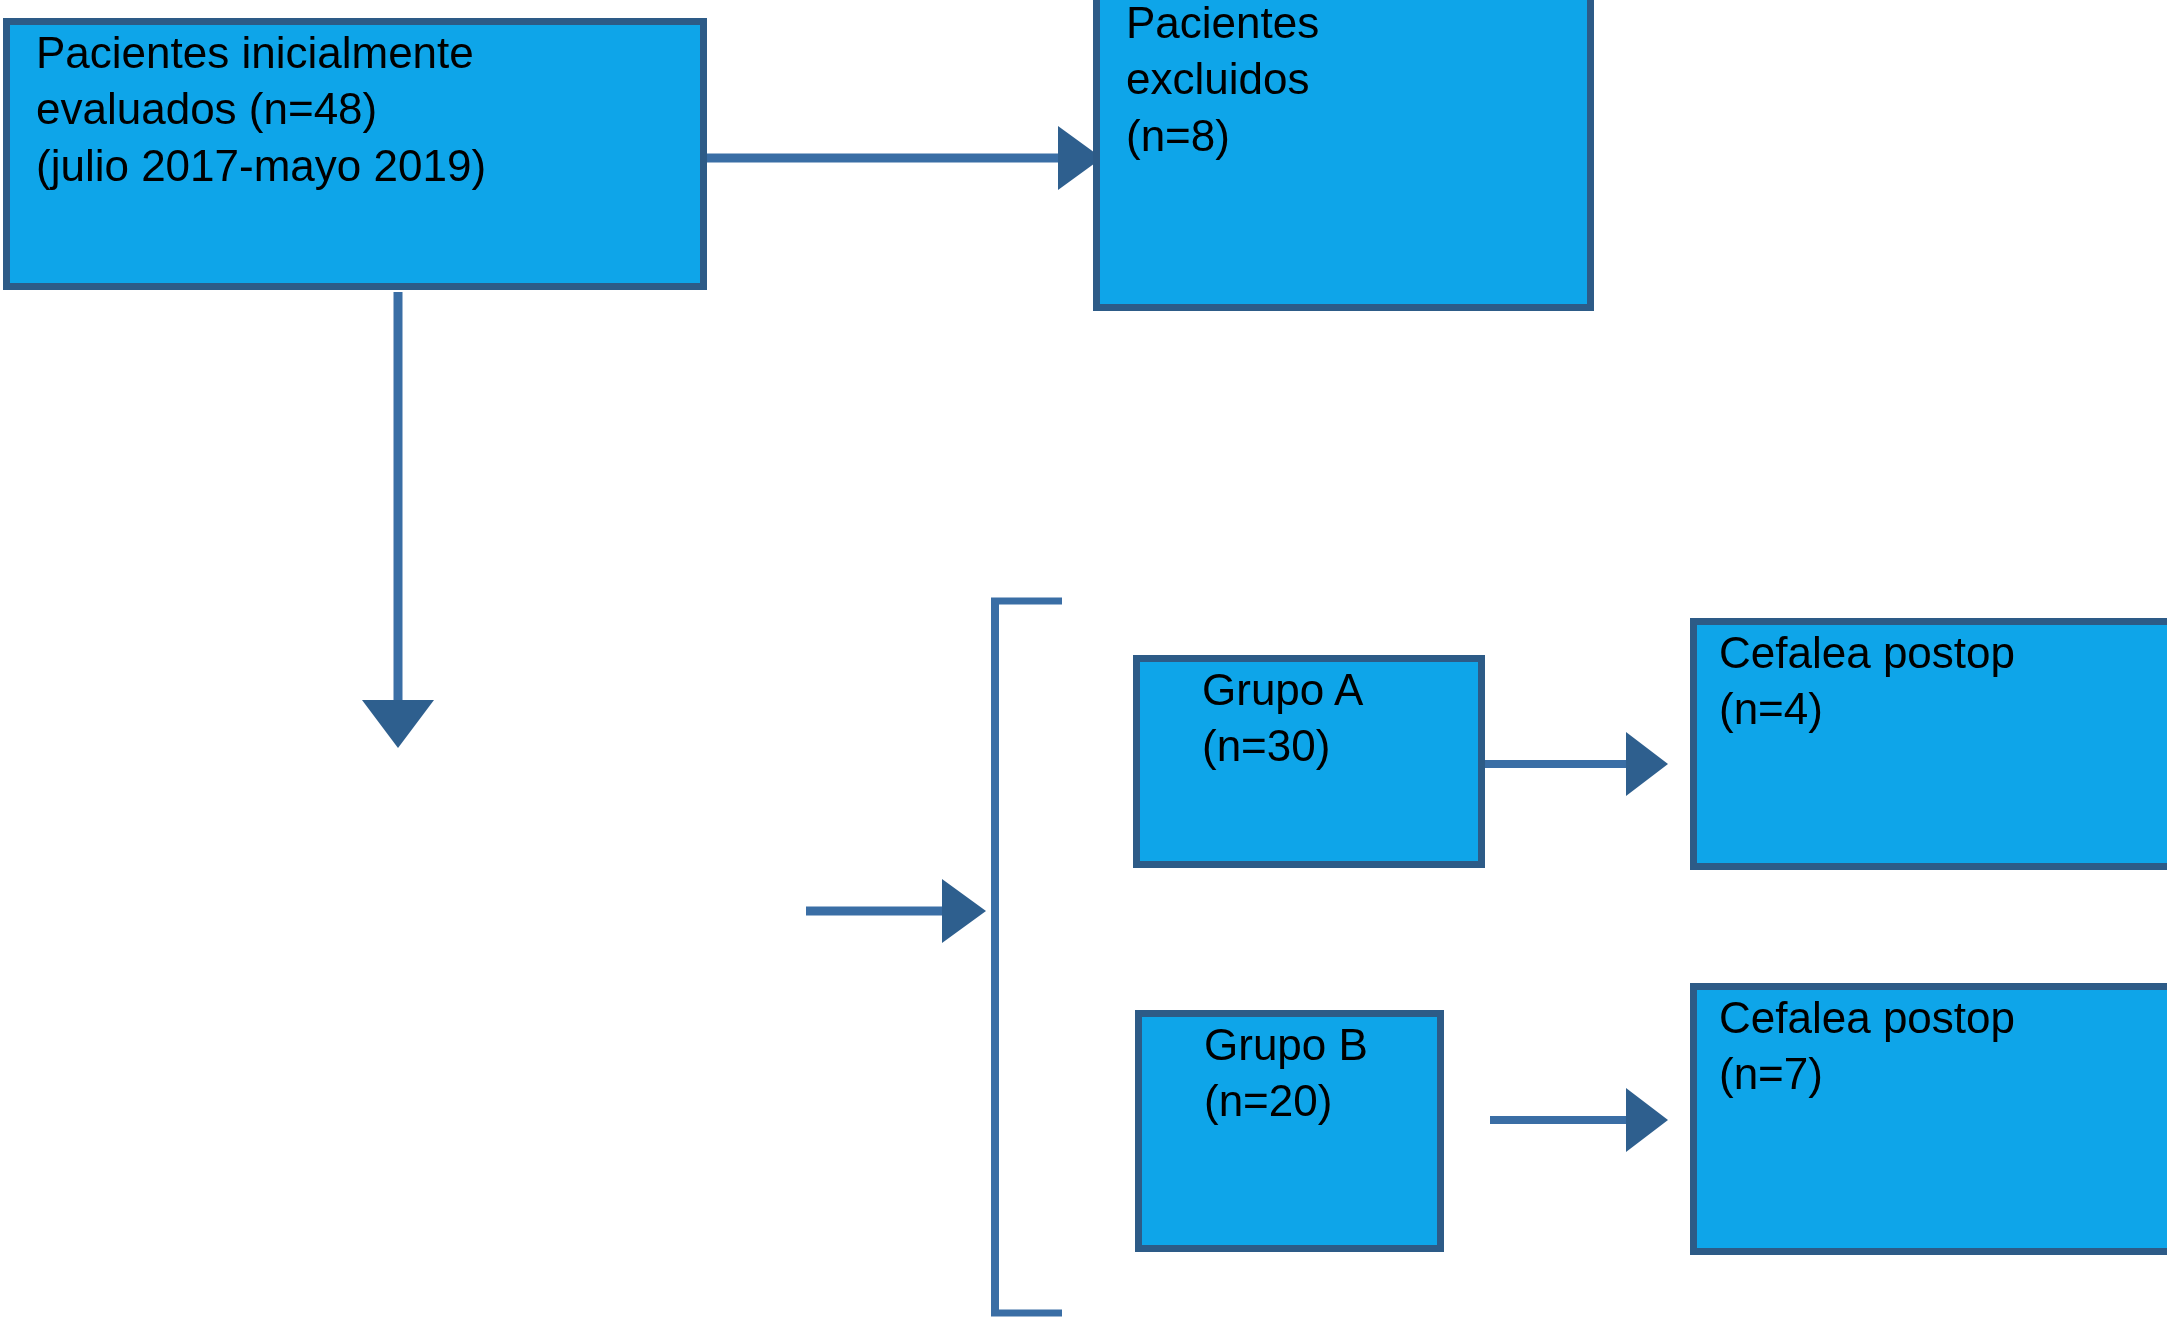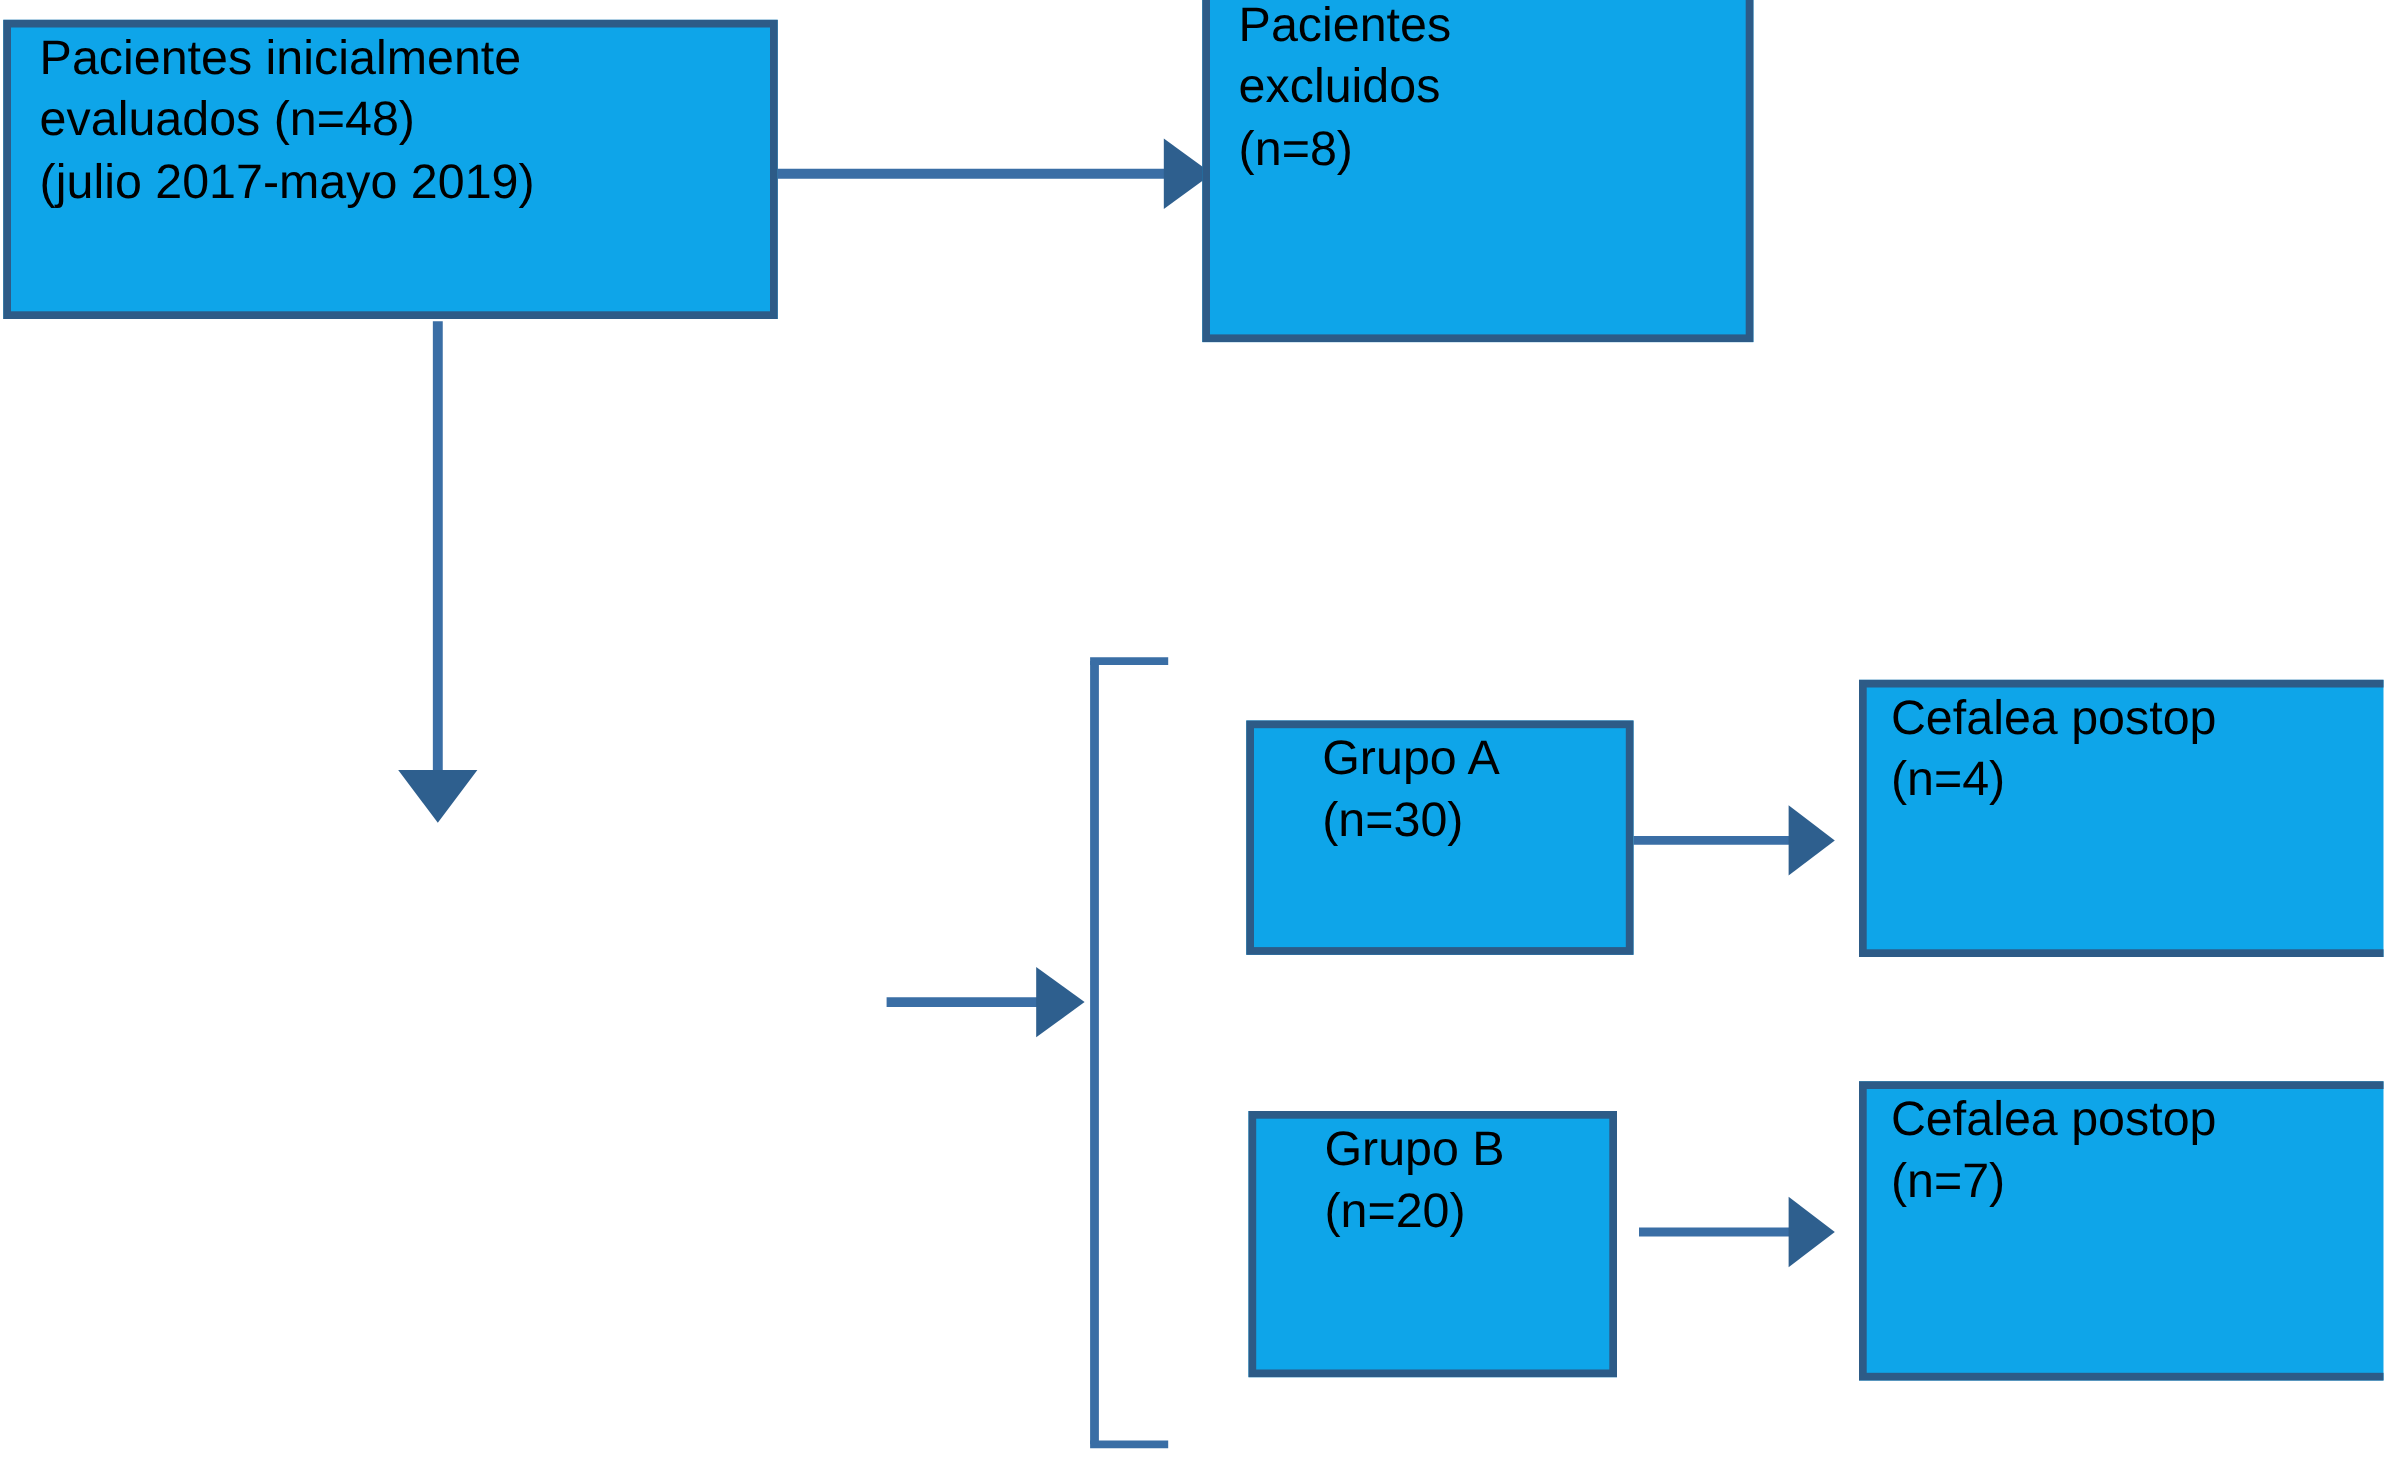--- a/index.html
+++ b/index.html
@@ -95,21 +95,21 @@
 excluidos
 (n=8)</div>
   </div>
 
 
   <div class="node pad-grp" style="left:1133px; top:655px; width:352px; height:213px;">
     <div class="txt">Grupo A
 (n=30)</div>
   </div>
 
-  <div class="node pad-grp" style="left:1135px; top:1010px; width:335px; height:242px;">
+  <div class="node pad-grp" style="left:1135px; top:1010px; width:309px; height:242px;">
     <div class="txt">Grupo B
 (n=20)</div>
   </div>
 
   <div class="node pad-out" style="left:1690px; top:618px; width:500px; height:252px;">
     <div class="txt">Cefalea postop
 (n=4)</div>
   </div>
 
   <div class="node pad-out" style="left:1690px; top:983px; width:500px; height:272px;">

